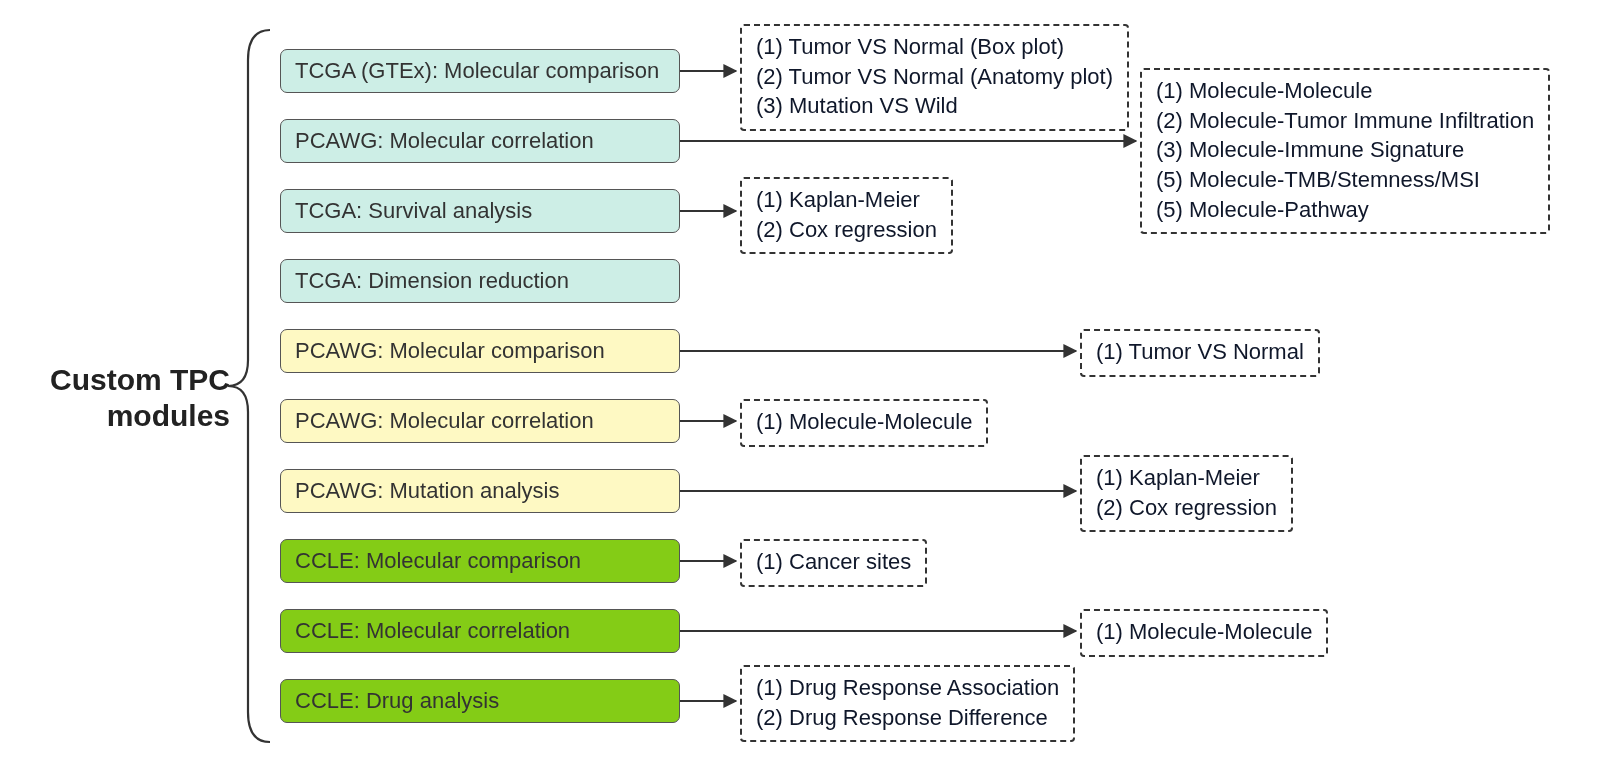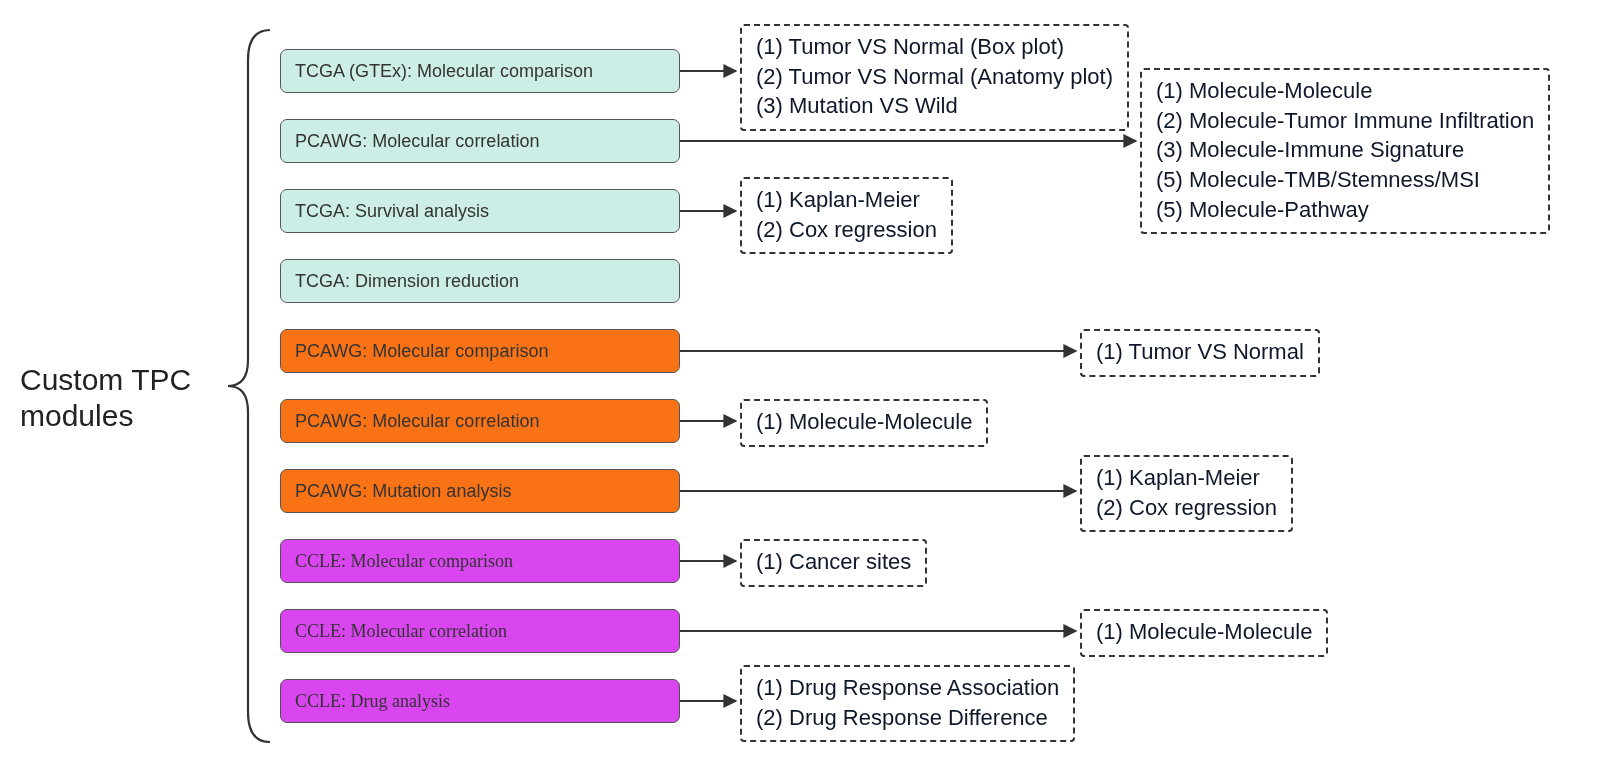--- a/index.html
+++ b/index.html
@@ -9,43 +9,43 @@
     font-family:"Segoe UI","Microsoft YaHei",Arial,sans-serif;
     color:#333;
   }
   .canvas{
     position:relative;
     width:1615px;
     height:773px;
   }
   .title{
     position:absolute;
-    font-weight:400;
+    font-weight:700;
     font-size:30px;
     line-height:1.2;
-    text-align:left;
+    text-align:right;
     color:#222;
     white-space:pre;
   }
   .module{
     position:absolute;
     box-sizing:border-box;
     border:1.5px solid #555;
     border-radius:7px;
-    font-size:18px;
+    font-size:22px;
     color:#333;
     display:flex;
     align-items:center;
     padding:0 14px;
     height:44px;
     white-space:nowrap;
   }
   .green{ background:#cdeee6; }
-  .purple{ background:#f97316; }
-  .pink{ background:#d946ef;font-family:Liberation Serif, serif; }
+  .purple{ background:#fef9c3; }
+  .pink{ background:#84cc16; }
   .detail{
     position:absolute;
     box-sizing:border-box;
     border:2px dashed #333;
     border-radius:4px;
     font-size:22px;
     color:#0f172a;
     padding:6px 14px 8px 14px;
     line-height:1.35;
   }

